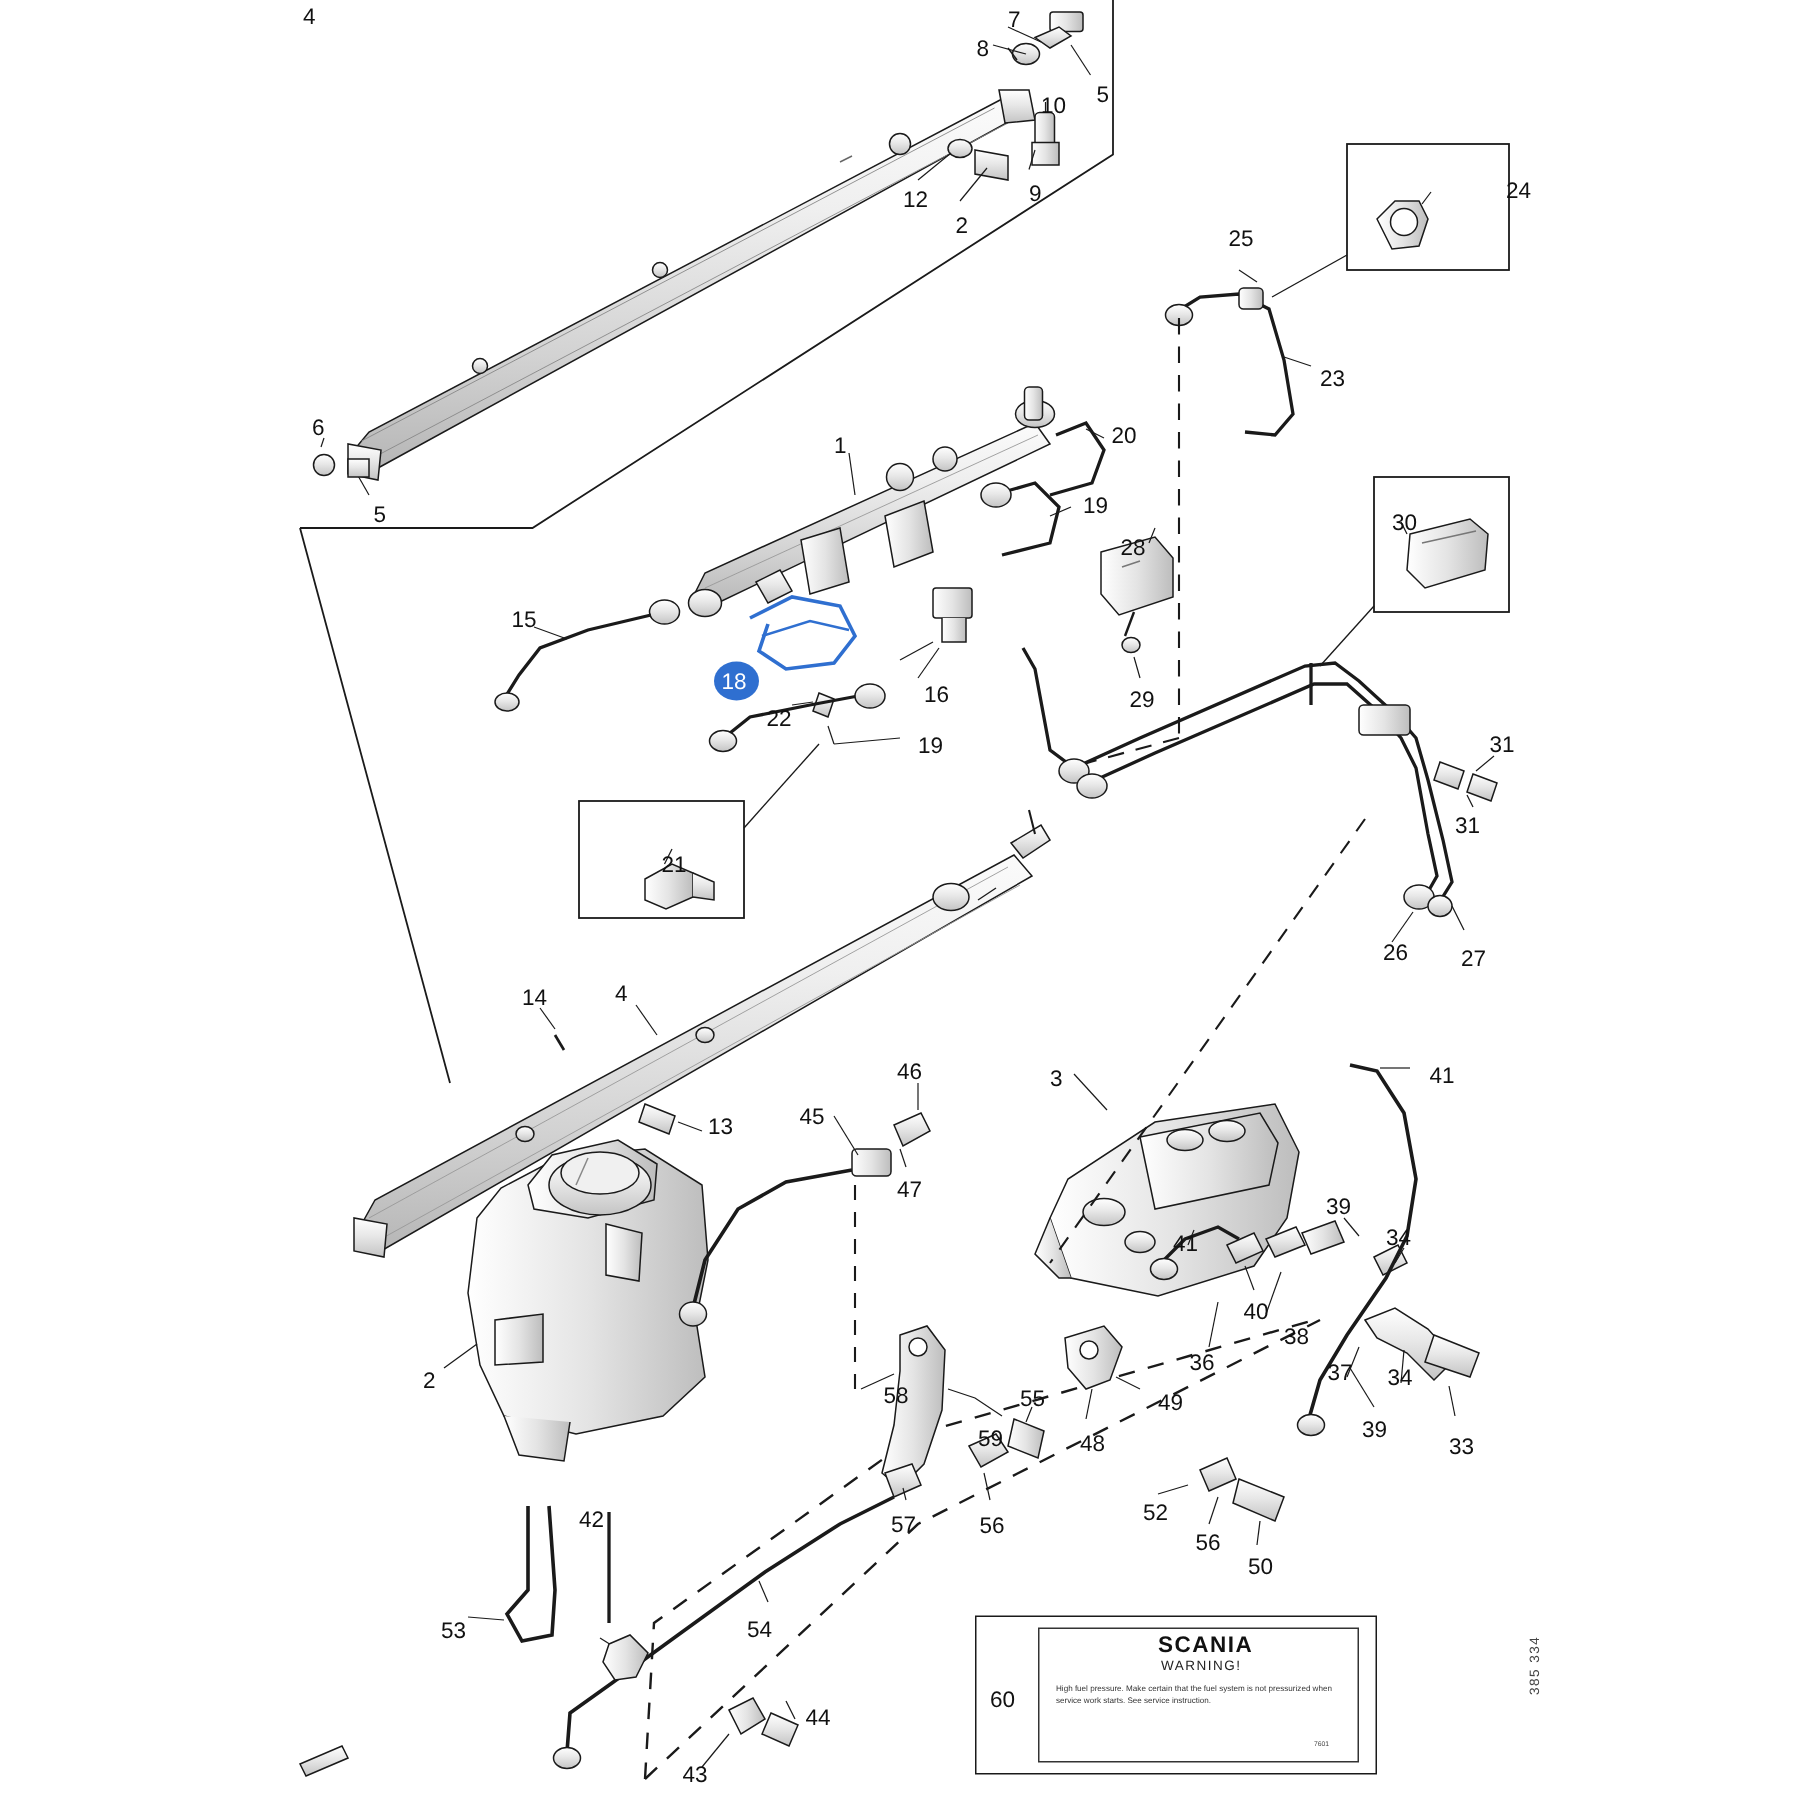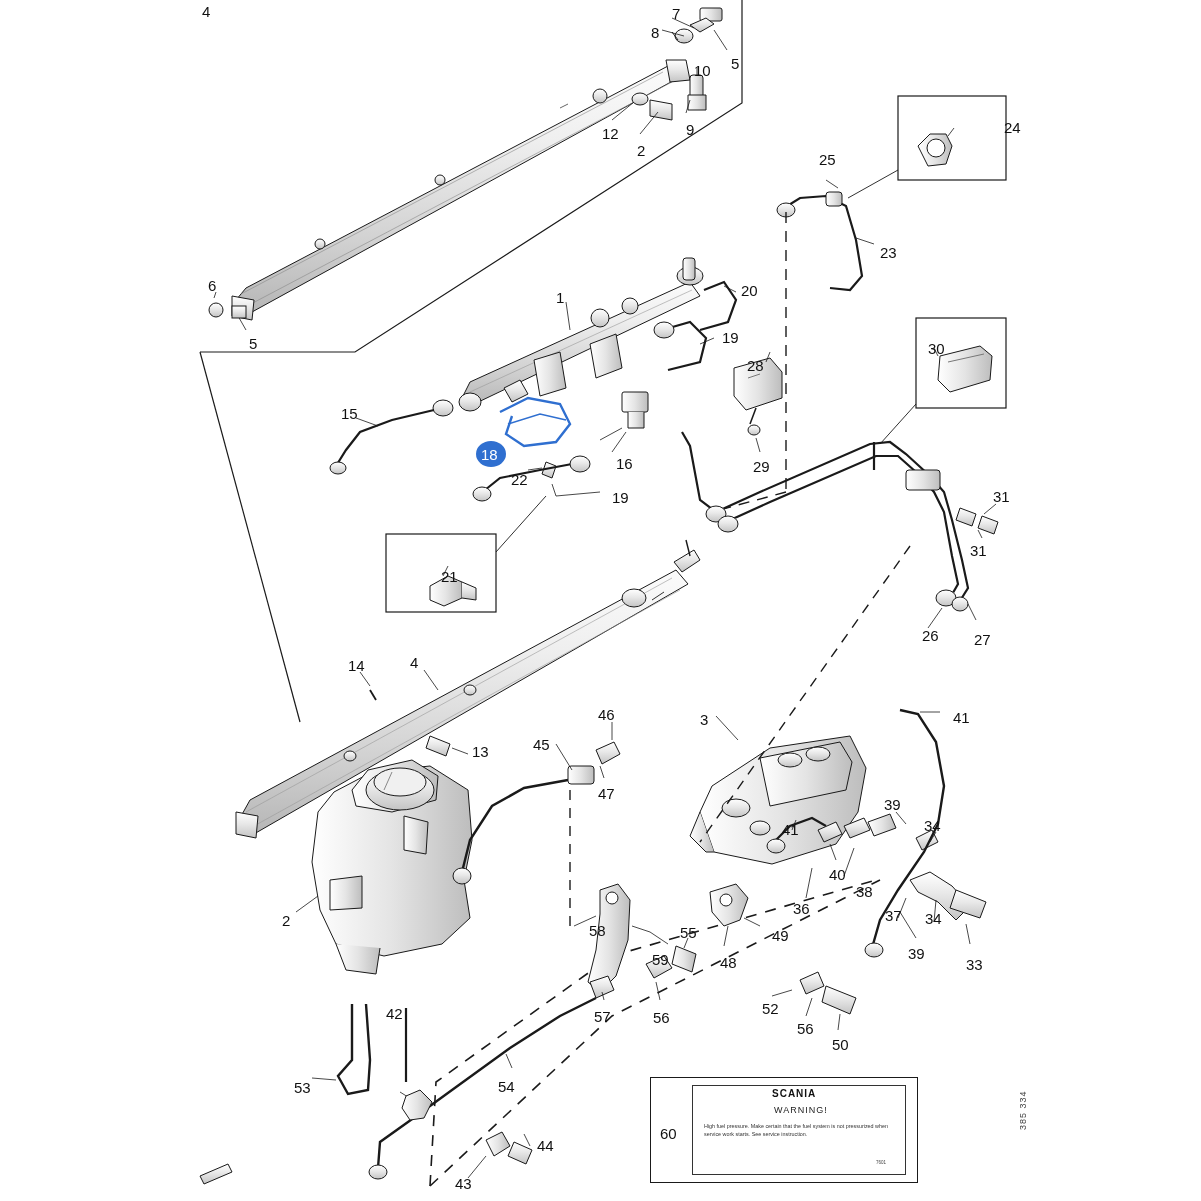--- a/index.html
+++ b/index.html
@@ -5,21 +5,21 @@
   html,body{margin:0;padding:0;background:#ffffff;}
   body{width:1201px;height:1201px;font-family:"Liberation Sans",sans-serif;position:relative;overflow:hidden;}
   #stage{position:relative;width:1201px;height:1201px;}
   #stage svg{position:absolute;left:0;top:0;}
   .cal{position:absolute;font-size:15px;color:#111;line-height:1;white-space:nowrap;}
   .cal.hl{color:#ffffff;}
   .callout-dot{position:absolute;width:30px;height:26px;border-radius:50%;background:#2f6fd0;}
   .warnbox{position:absolute;border:1.6px solid #1a1a1a;background:#fff;}
   .warn-inner{position:absolute;border:1px solid #333;background:#fff;}
   .warn-title{position:absolute;font-size:9px;letter-spacing:1px;color:#222;}
-  .warn-brand{position:absolute;font-size:10px;font-weight:bold;letter-spacing:1px;color:#111;}
+  .warn-brand{position:absolute;font-size:15px;font-weight:bold;letter-spacing:1px;color:#111;}
   .warn-text{position:absolute;font-size:5.4px;color:#333;line-height:1.5;width:190px;}
   .warn-code{position:absolute;font-size:4.5px;color:#444;}
   .refcode{position:absolute;font-size:9px;color:#444;transform:rotate(-90deg);transform-origin:left top;letter-spacing:1px;}
 </style>
 </head>
 <body>
 
 <div id="stage">
 
 <svg width="1201" height="1201" viewBox="0 0 1201 1201">

